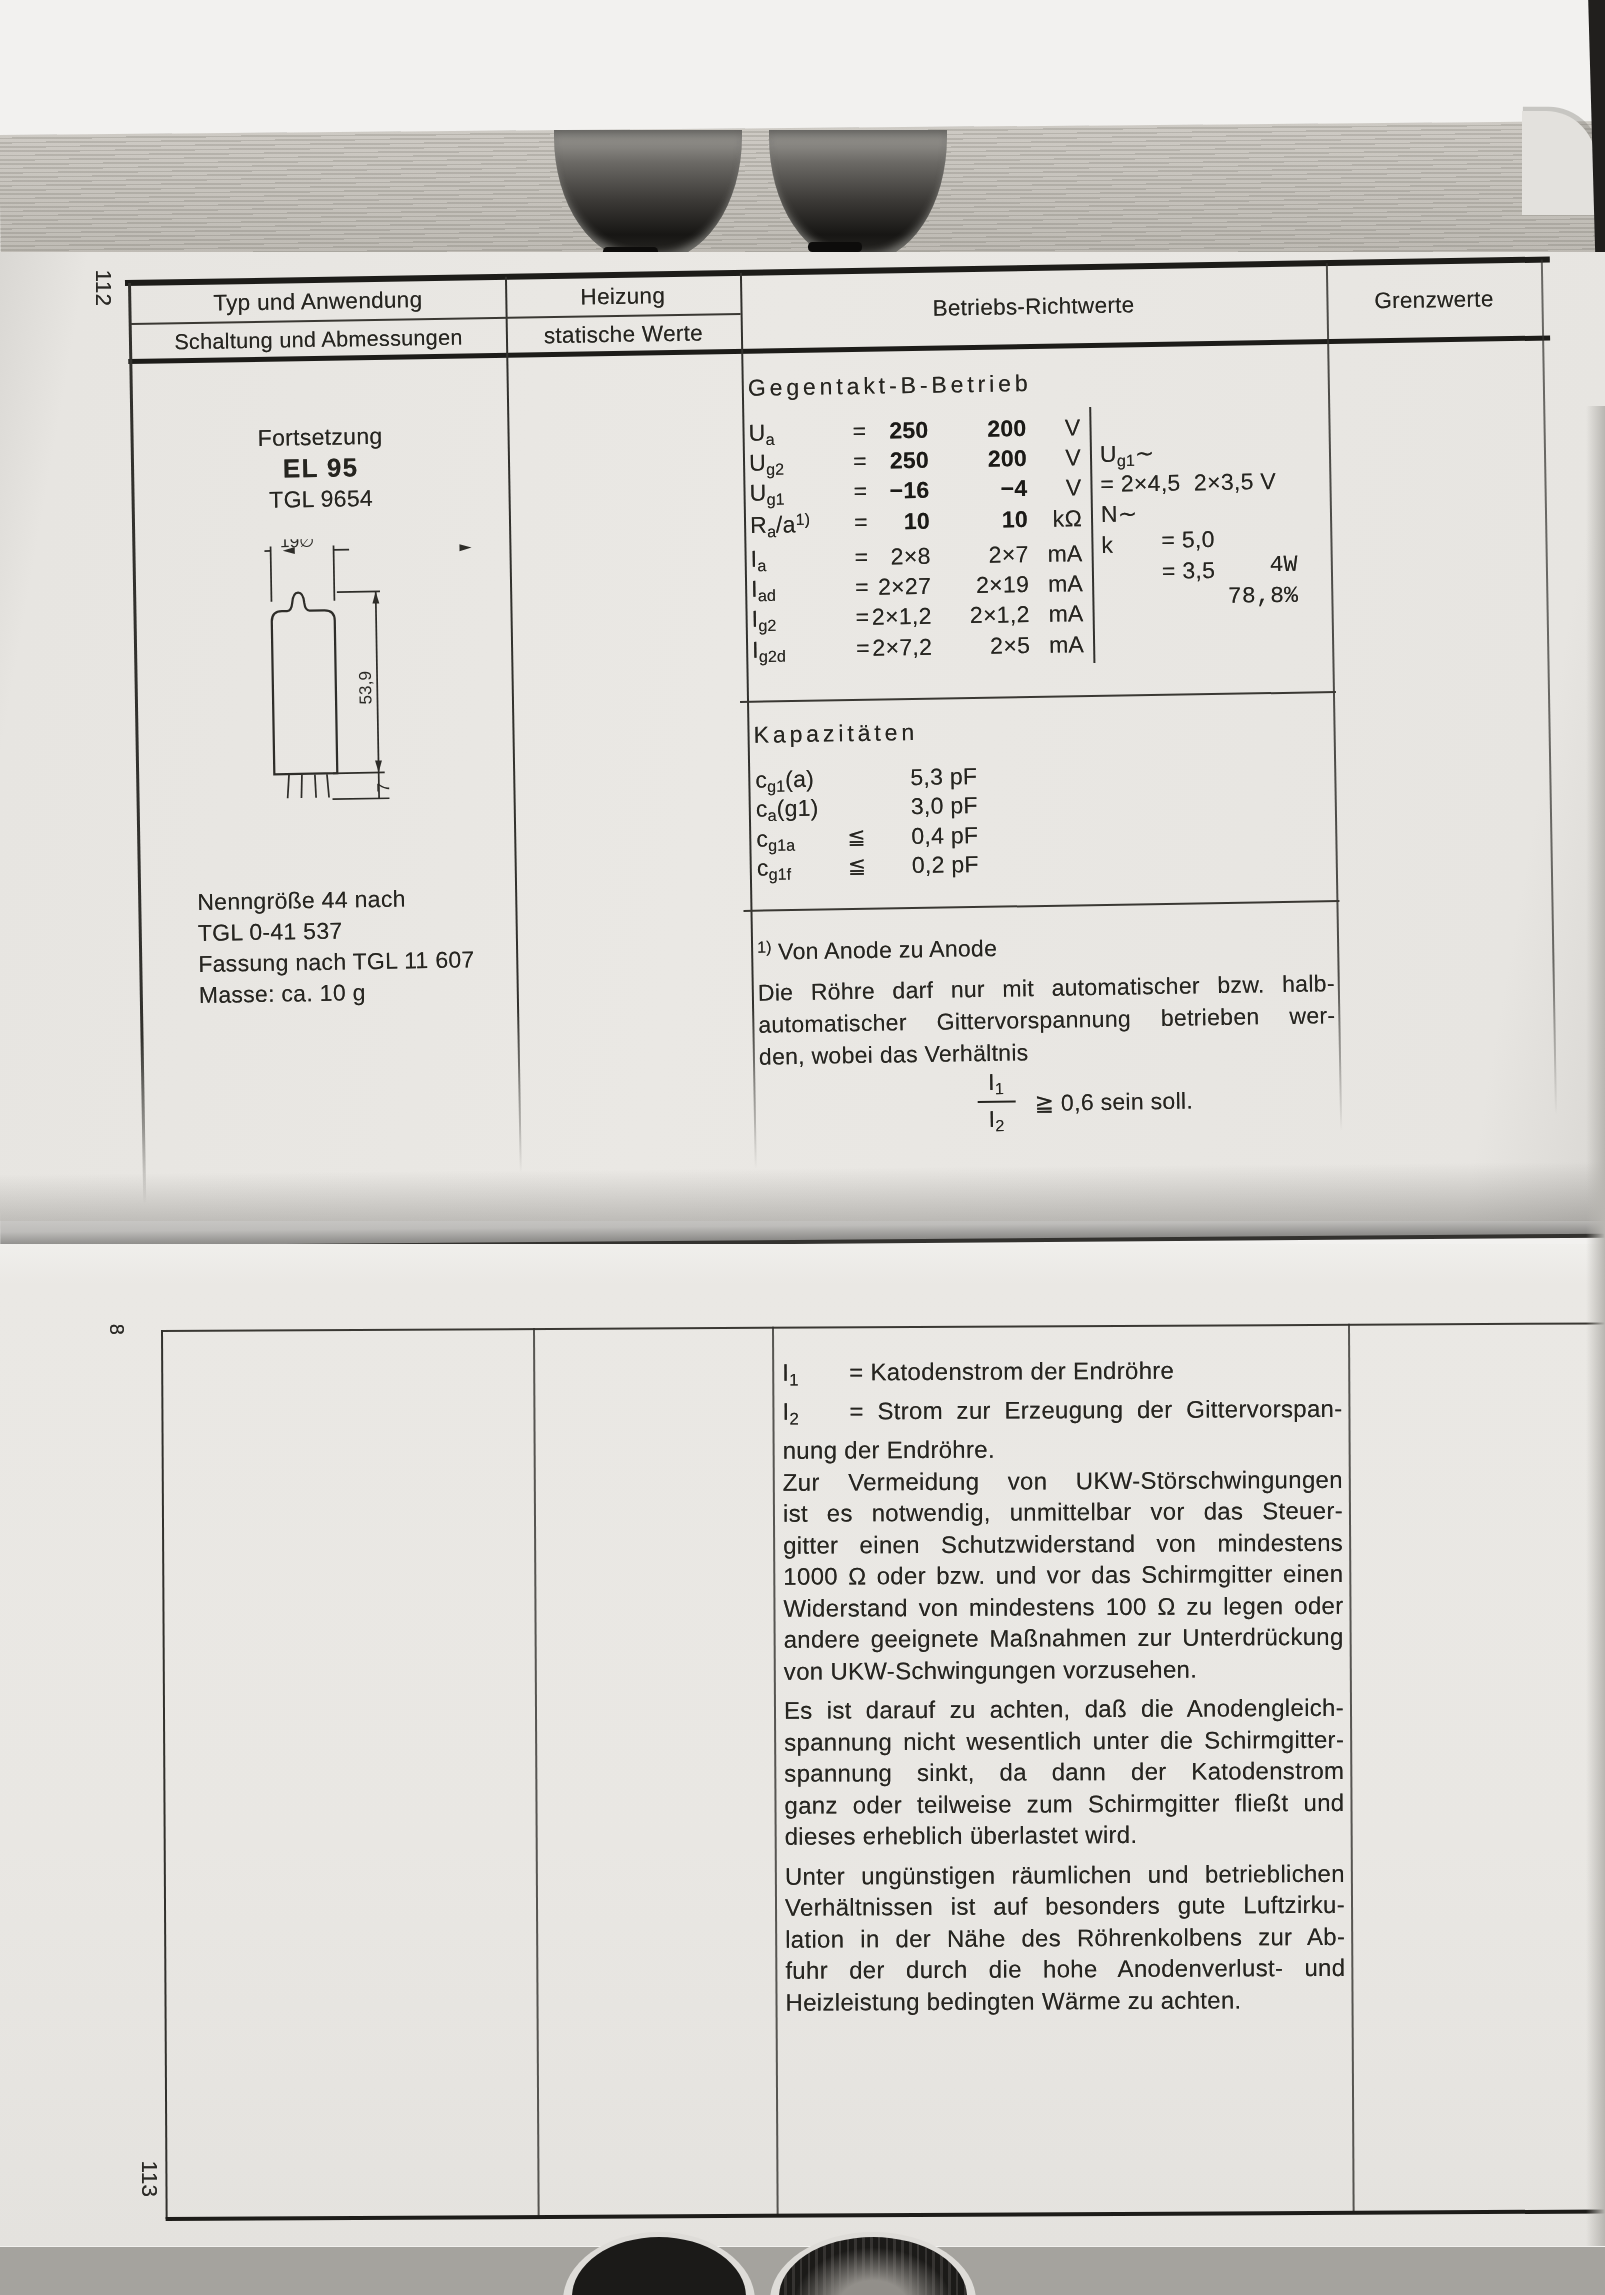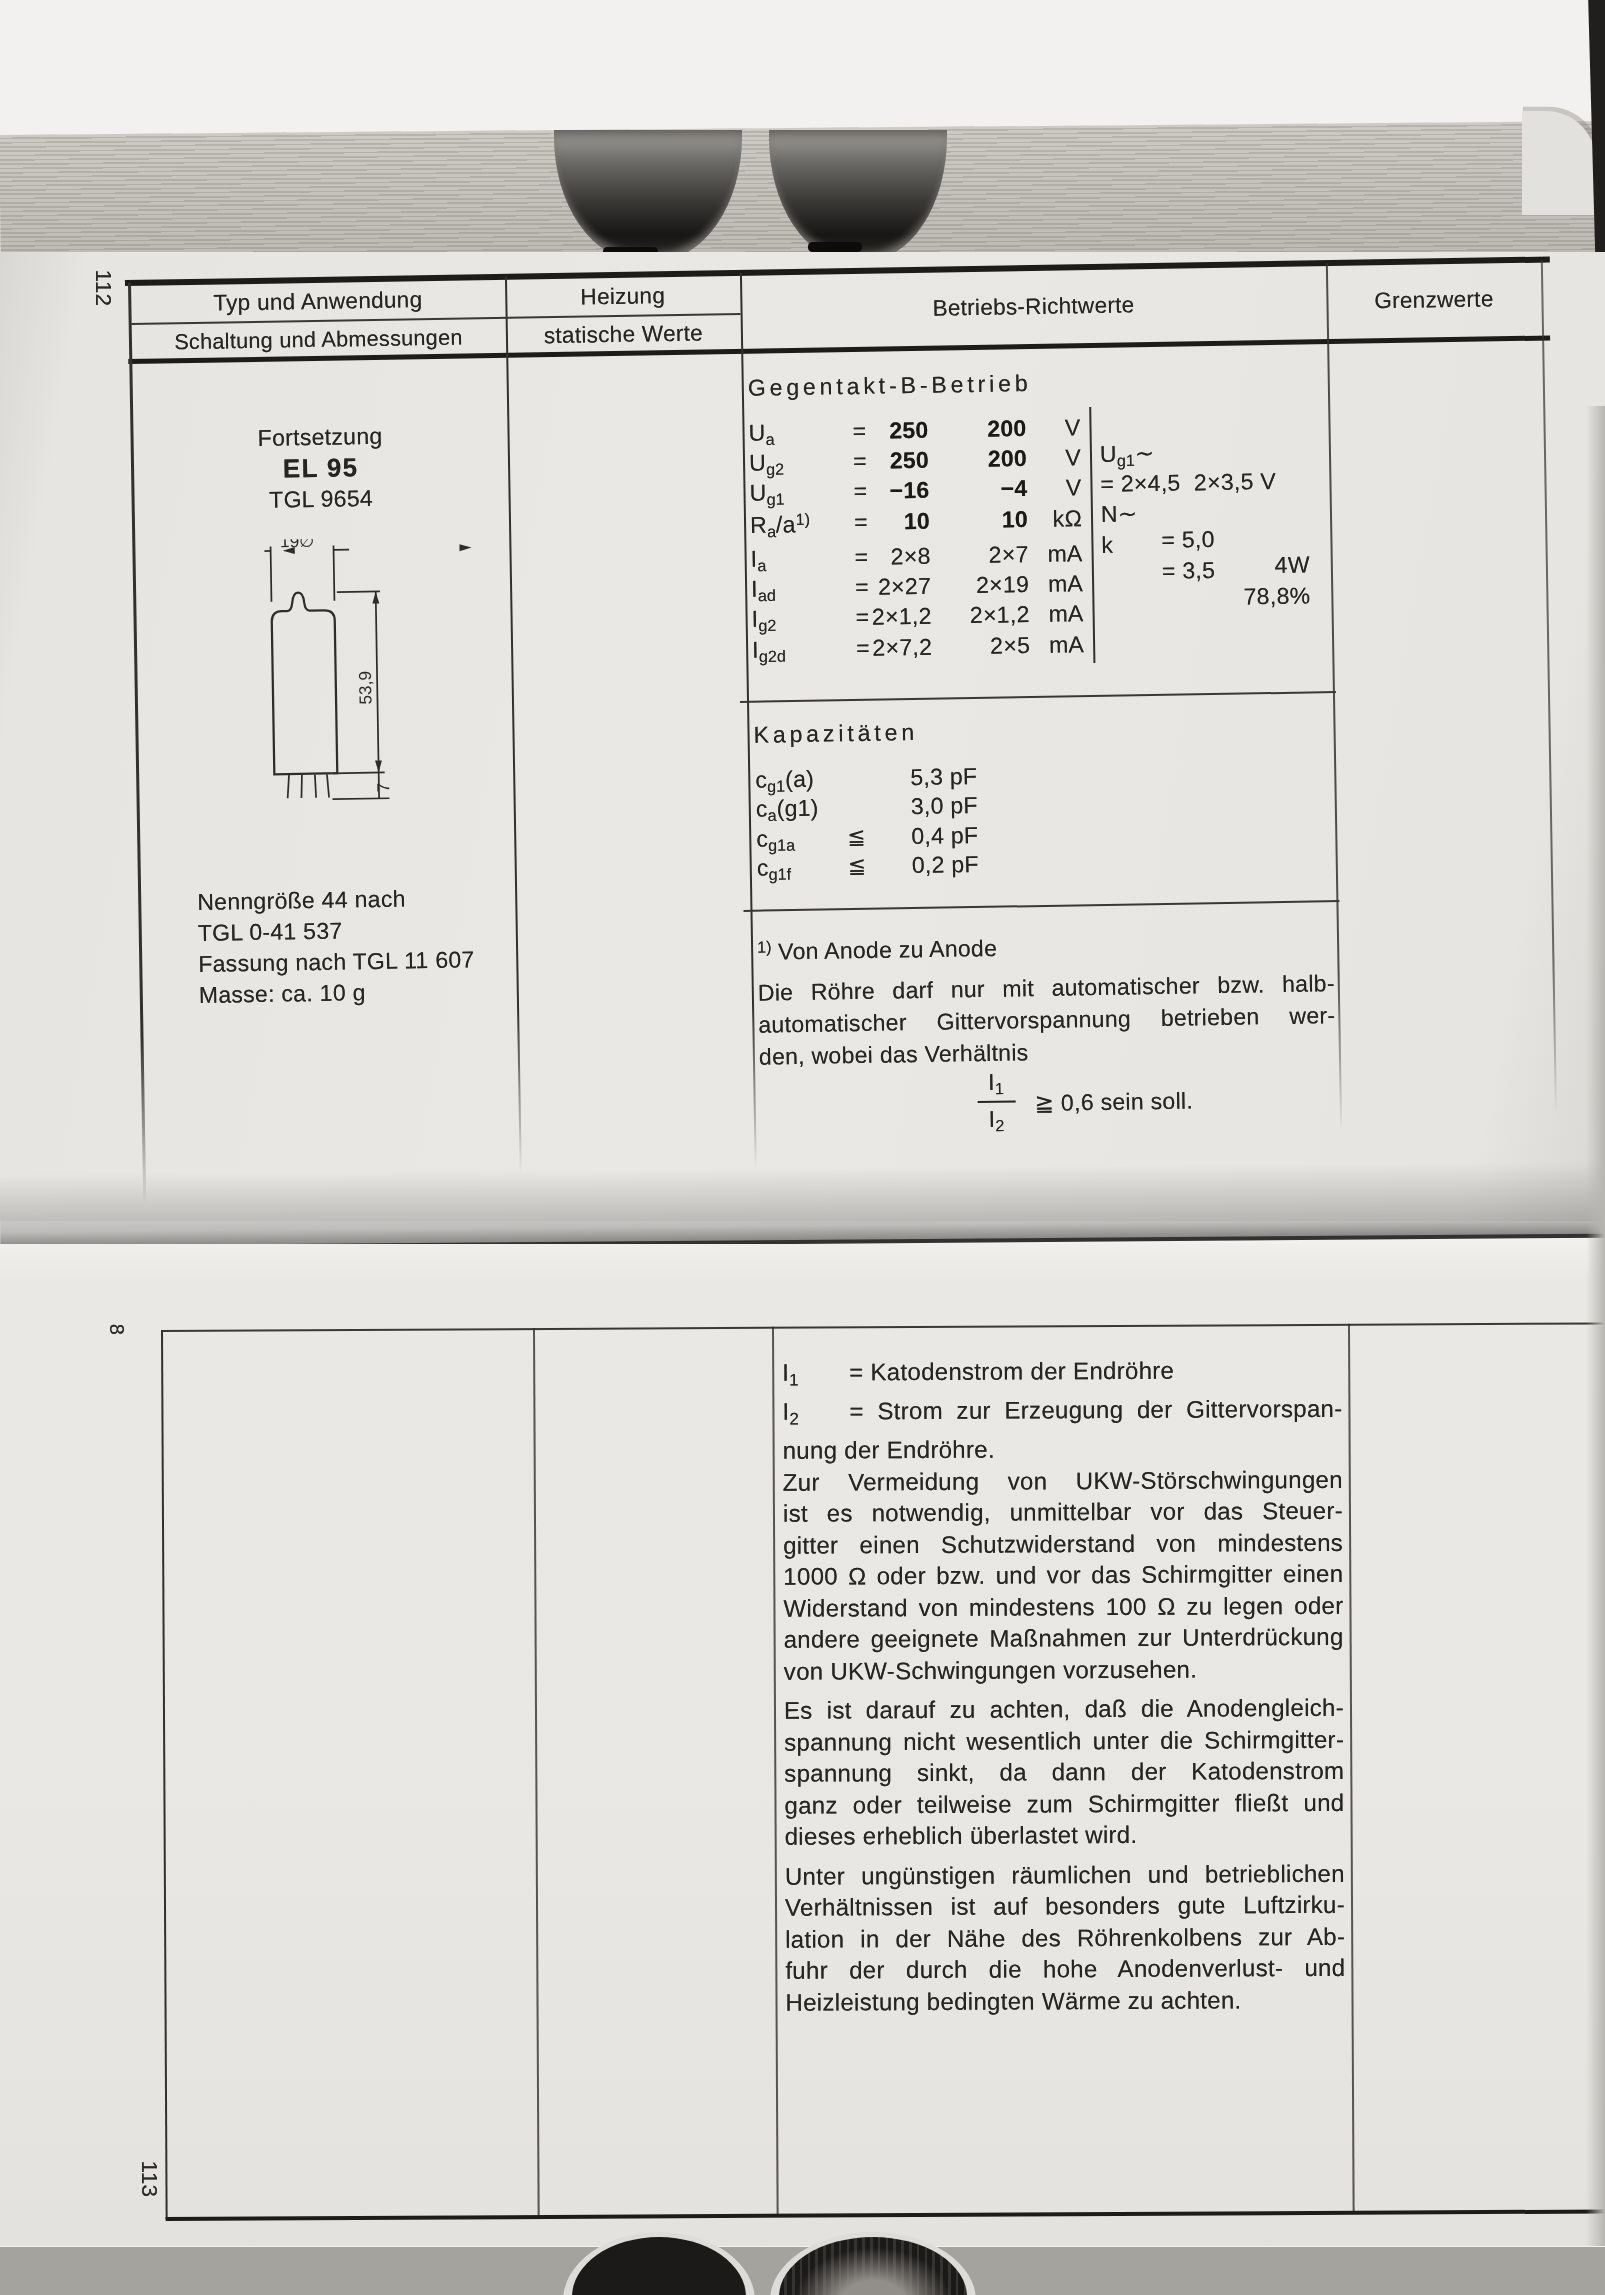--- a/index.html
+++ b/index.html
@@ -57,21 +57,21 @@
   .orow{position:absolute;left:616px;width:332px;height:30px;font-size:23px;}
   .orow .sym{position:absolute;left:0;}
   .orow .eq{position:absolute;left:104px;}
   .orow .v1{position:absolute;right:152px;}
   .orow .v2{position:absolute;right:54px;}
   .orow .un{position:absolute;right:0;}
   .orow.bld .v1,.orow.bld .v2{font-weight:700;color:#1b1a17;}
   .rcrow{position:absolute;left:967px;width:212px;height:30px;font-size:23px;white-space:pre;}
   .rcrow .a{position:absolute;left:0;}
   .rcrow .b{position:absolute;left:60px;}
-  .rcrow .c{position:absolute;right:4px;}
+  .rcrow .c{position:absolute;right:16px;font-family:Liberation Mono, monospace;}
 
   .caprow{position:absolute;left:617px;width:363px;height:29px;font-size:23px;}
   .caprow .sym{position:absolute;left:0;}
   .caprow .rel{position:absolute;left:91px;font-size:21.6px;}
   .caprow .val{position:absolute;left:155px;}
 
   sub{font-size:.7em;vertical-align:-.28em;letter-spacing:0;}
   sup{font-size:.7em;vertical-align:.45em;letter-spacing:0;}
   .sec-title{font-size:23px;letter-spacing:3.9px;}
 

